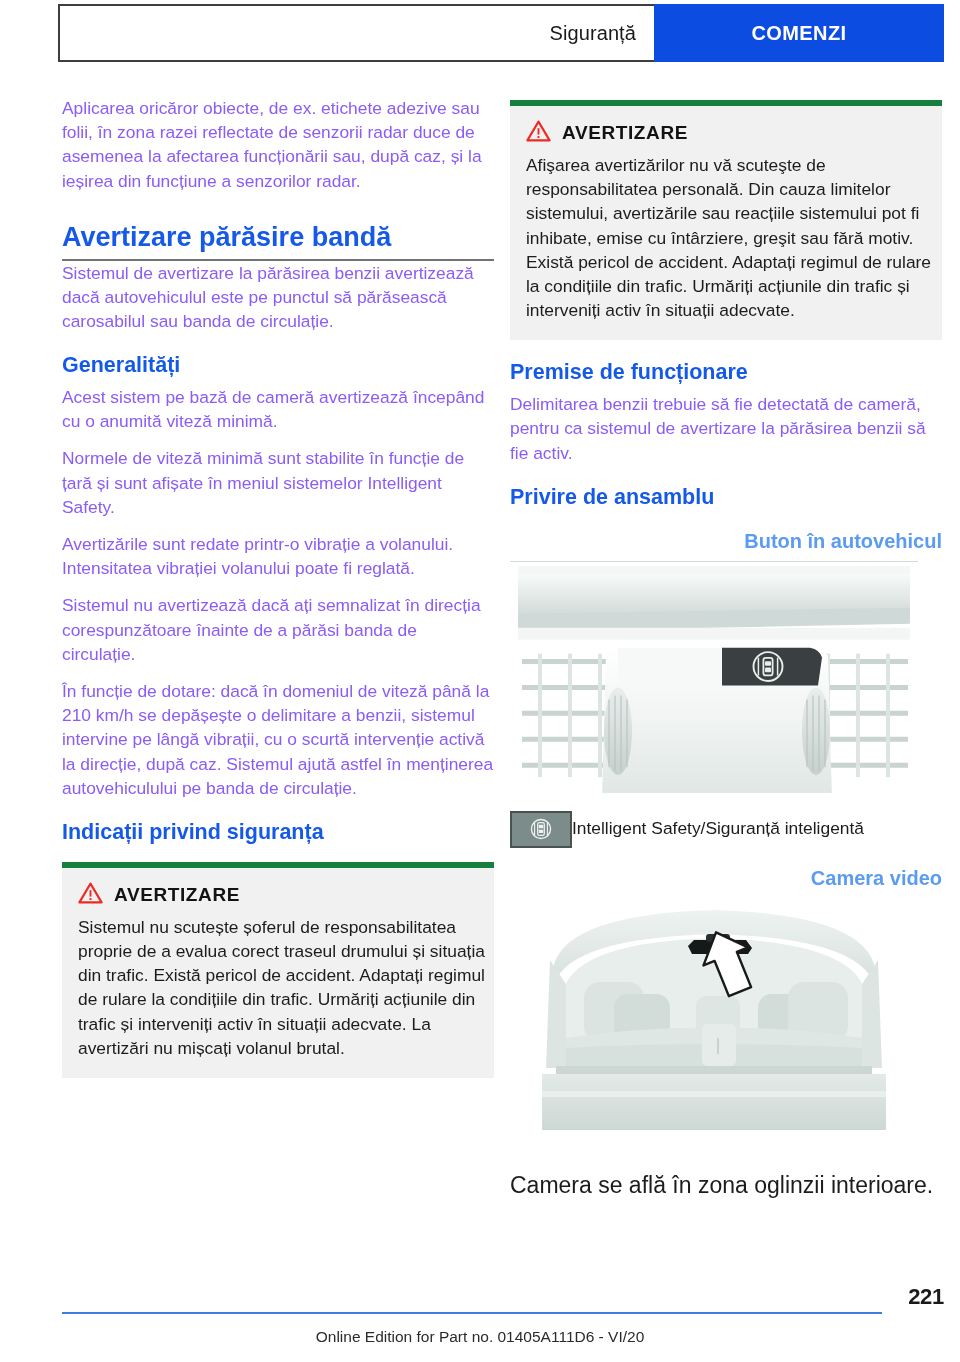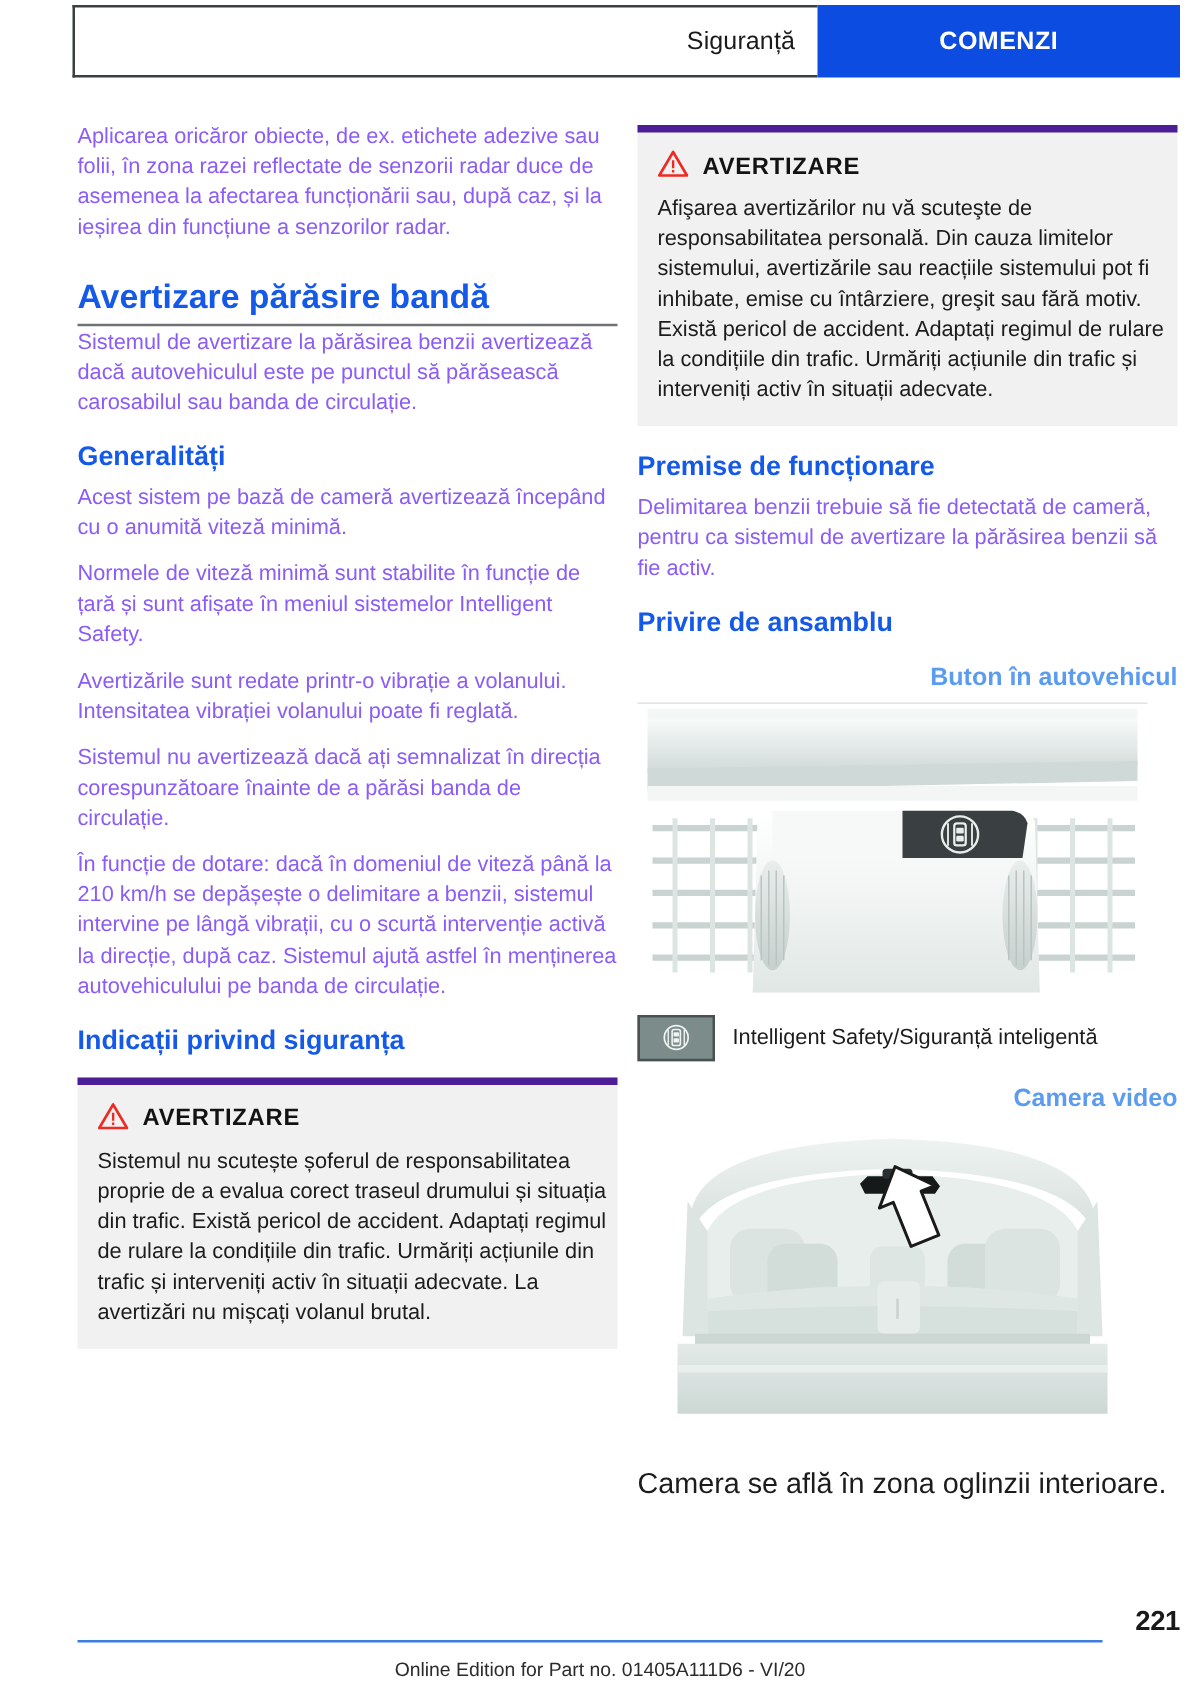--- a/index.html
+++ b/index.html
@@ -90,21 +90,21 @@
     font-weight: bold;
     color: #5b9bf0;
     margin: 18px 0 8px 0;
     line-height: 1.2;
     text-align: right;
   }
 
   
   .warnbox {
     background: #f1f1f1;
-    border-top: 6px solid #4c1d95;
+    border-top: 6px solid #15803d;
     padding: 14px 0 18px 16px;
     margin: 16px 0 0 0;
   }
   .warnbox .warnhead {
     display: flex;
     align-items: center;
     gap: 11px;
     margin-bottom: 7px;
   }
   .warn-tri { display: block; }
@@ -126,21 +126,20 @@
   .fig-img {
     width: 408px; height: 238px;
     display: block;
     border-top: 1px solid #d8dbd9;
   }
   .fig-img.tall { height: 248px; border-top: none; }
 
   .legend-row {
     display: flex;
     align-items: flex-start;
-    gap: 14px;
     margin-top: 12px;
   }
   .legend-key {
     width: 62px; height: 37px;
     background: #7c8c8a;
     border: 2px solid #4a5250;
     flex: 0 0 auto;
     display: flex; align-items: center; justify-content: center;
   }
   .legend-text {

